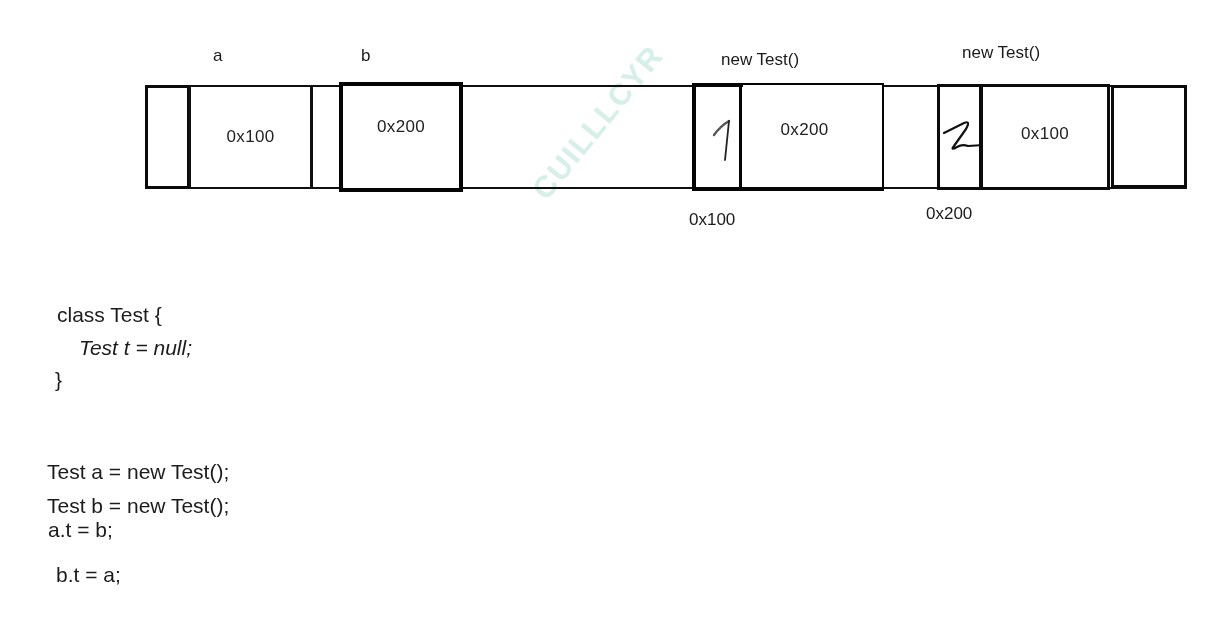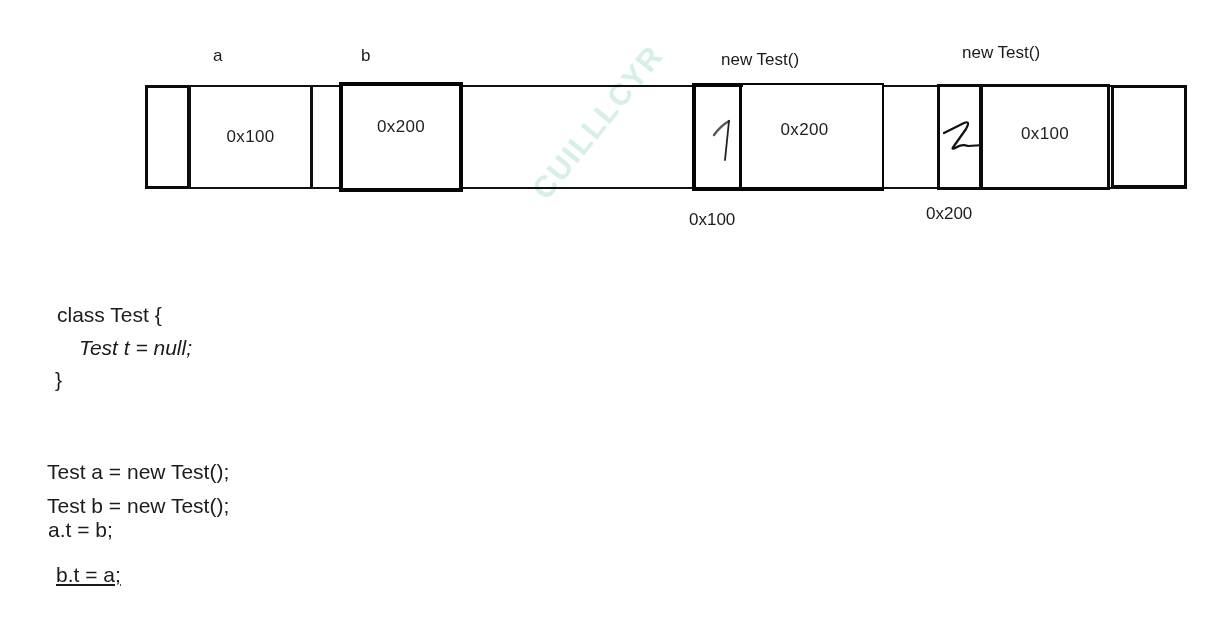--- a/index.html
+++ b/index.html
@@ -82,15 +82,15 @@
 
   <div class="abs bottomlabel" style="left:689px;top:210px;">0x100</div>
   <div class="abs bottomlabel" style="left:926px;top:204px;">0x200</div>
 
   <div class="abs codeline" style="left:57px;top:303px;">class Test {</div>
   <div class="abs codeline" style="left:79px;top:336px;font-style:italic;">Test t = null;</div>
   <div class="abs codeline" style="left:55px;top:368px;">}</div>
   <div class="abs codeline" style="left:47px;top:436px;margin-top:24px;">Test a = new Test();</div>
   <div class="abs codeline" style="left:47px;top:468px;margin-top:26px;">Test b = new Test();</div>
   <div class="abs codeline" style="left:48px;top:518px;">a.t = b;</div>
-  <div class="abs codeline" style="left:56px;top:563px;text-decoration:underline;">b.t = a;</div>
+  <div class="abs codeline" style="left:56px;top:563px;">b.t = a;</div>
 
 </div>
 
 </body></html>

